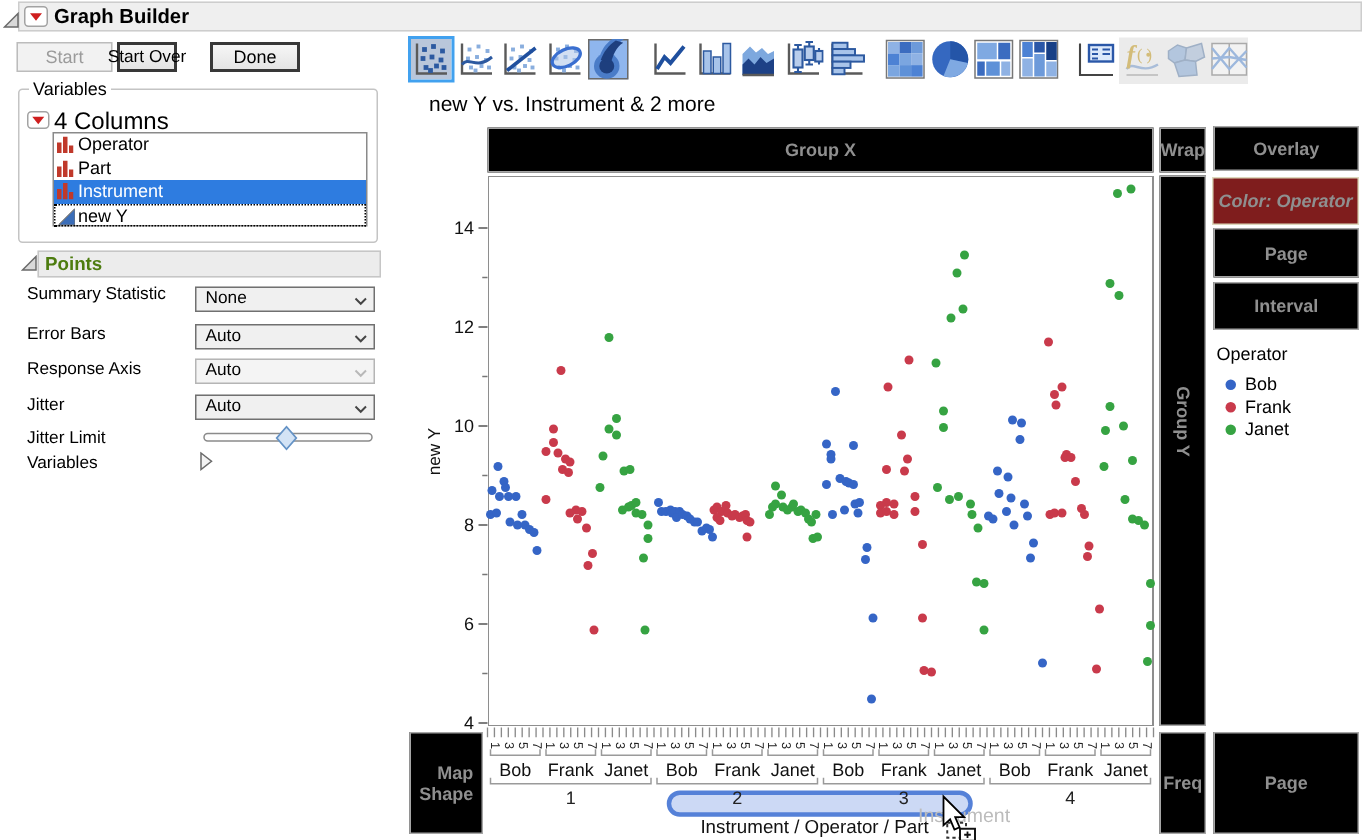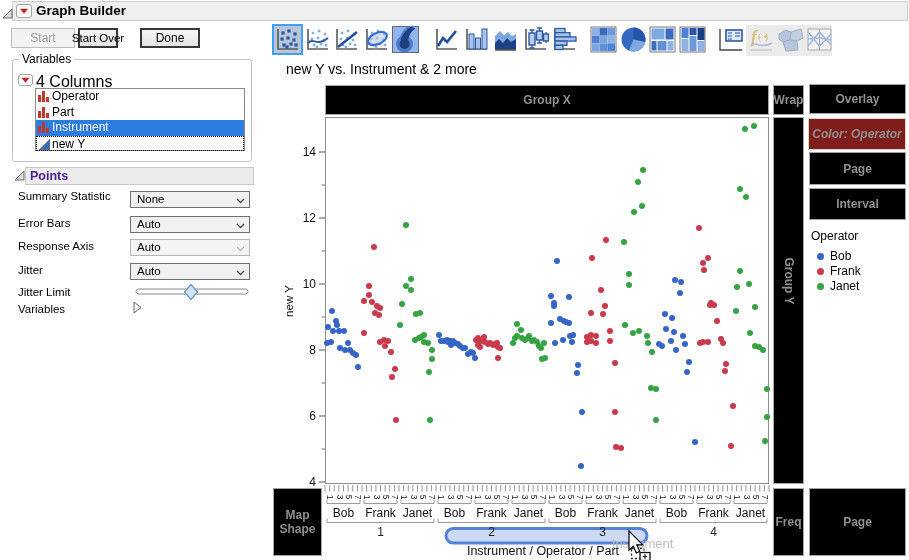--- a/index.html
+++ b/index.html
@@ -66,21 +66,21 @@
     <svg style="position:absolute;left:2px;top:2px" width="11" height="11" viewBox="0 0 11 11">
       <path d="M0 11 L 11 11 L 11 0 Z" fill="#3a6db8" stroke="#777" stroke-width="0.7"></path>
     </svg>
     <span style="position:absolute;left:15px;top:0px">new Y</span>
   </div>
 
 <svg class="abs" style="left:14px;top:170px" width="11" height="11" viewBox="0 0 11 11">
     <path d="M10 1 L 10 10 L 1 10 Z" fill="#d9d9d9" stroke="#6a6a6a" stroke-width="1"></path>
   </svg>
 <div class="abs" style="left:25px;top:167px;width:229px;height:18px;background:#ececec;border:1px solid #c6c6c6"></div>
-<div class="abs" style="left:30px;top:169px;font-size:12.5px;font-weight:bold;color:#4c1d95">Points</div>
+<div class="abs" style="left:30px;top:169px;font-size:12.5px;font-weight:bold;color:#4d7c0f">Points</div>
 
 <div class="lbl" style="top:190px">Summary Statistic</div>
 <div class="ddrow" style="top:191px">
     <span class="t">None</span>
     <svg style="position:absolute;right:4px;top:6px" width="9" height="6" viewBox="0 0 9 6">
       <path d="M1 1 L 4.5 4.5 L 8 1" fill="none" stroke="#454545" stroke-width="1.3"></path>
     </svg>
   </div>
 <div class="lbl" style="top:217px">Error Bars</div>
 <div class="ddrow" style="top:216px">
@@ -274,21 +274,21 @@
 
 <div class="zone" style="left:325px;top:85px;width:444px;height:30px">Group X</div>
 <div class="zone" style="left:773px;top:85px;width:31px;height:30px">Wrap</div>
 <div class="zone" style="left:809px;top:84px;width:97px;height:30px">Overlay</div>
 <div class="zone" style="left:808px;top:118px;width:98px;height:32px;background:#7f1d1d;border:1px solid #ddd8bc;font-style:italic">Color: Operator</div>
 <div class="zone" style="left:809px;top:152px;width:97px;height:33px">Page</div>
 <div class="zone" style="left:809px;top:188px;width:97px;height:32px">Interval</div>
 <div class="zone" style="left:773px;top:117px;width:31px;height:367px">
     <span style="transform:rotate(90deg);white-space:nowrap;margin-bottom:39px">Group Y</span>
   </div>
-<div class="zone" style="left:273px;top:488px;width:49px;height:68px;text-align:center">Map<br>Shape</div>
+<div class="zone" style="left:273px;top:488px;width:49px;height:68px;text-align:right">Map<br>Shape</div>
 <div class="zone" style="left:773px;top:488px;width:31px;height:68px">Freq</div>
 <div class="zone" style="left:809px;top:488px;width:97px;height:68px">Page</div>
 
 <div class="abs" style="left:811px;top:229px;font-size:12px;color:#000">Operator</div>
 <div class="abs" style="left:817px;top:249px;font-size:12px;color:#000"><span style="display:inline-block;width:7px;height:7px;border-radius:50%;background:#3565c6;margin-right:6px"></span>Bob</div>
 <div class="abs" style="left:817px;top:264px;font-size:12px;color:#000"><span style="display:inline-block;width:7px;height:7px;border-radius:50%;background:#c93a4b;margin-right:6px"></span>Frank</div>
 <div class="abs" style="left:817px;top:279px;font-size:12px;color:#000"><span style="display:inline-block;width:7px;height:7px;border-radius:50%;background:#36a342;margin-right:6px"></span>Janet</div>
 
 <svg class="abs" style="left:0;top:0" width="909" height="560" viewBox="0 0 909 560">
 <rect x="325.5" y="117.5" width="443.0" height="366.0" fill="#ffffff" stroke="#8e8e8e" stroke-width="1" shape-rendering="crispEdges"></rect>

